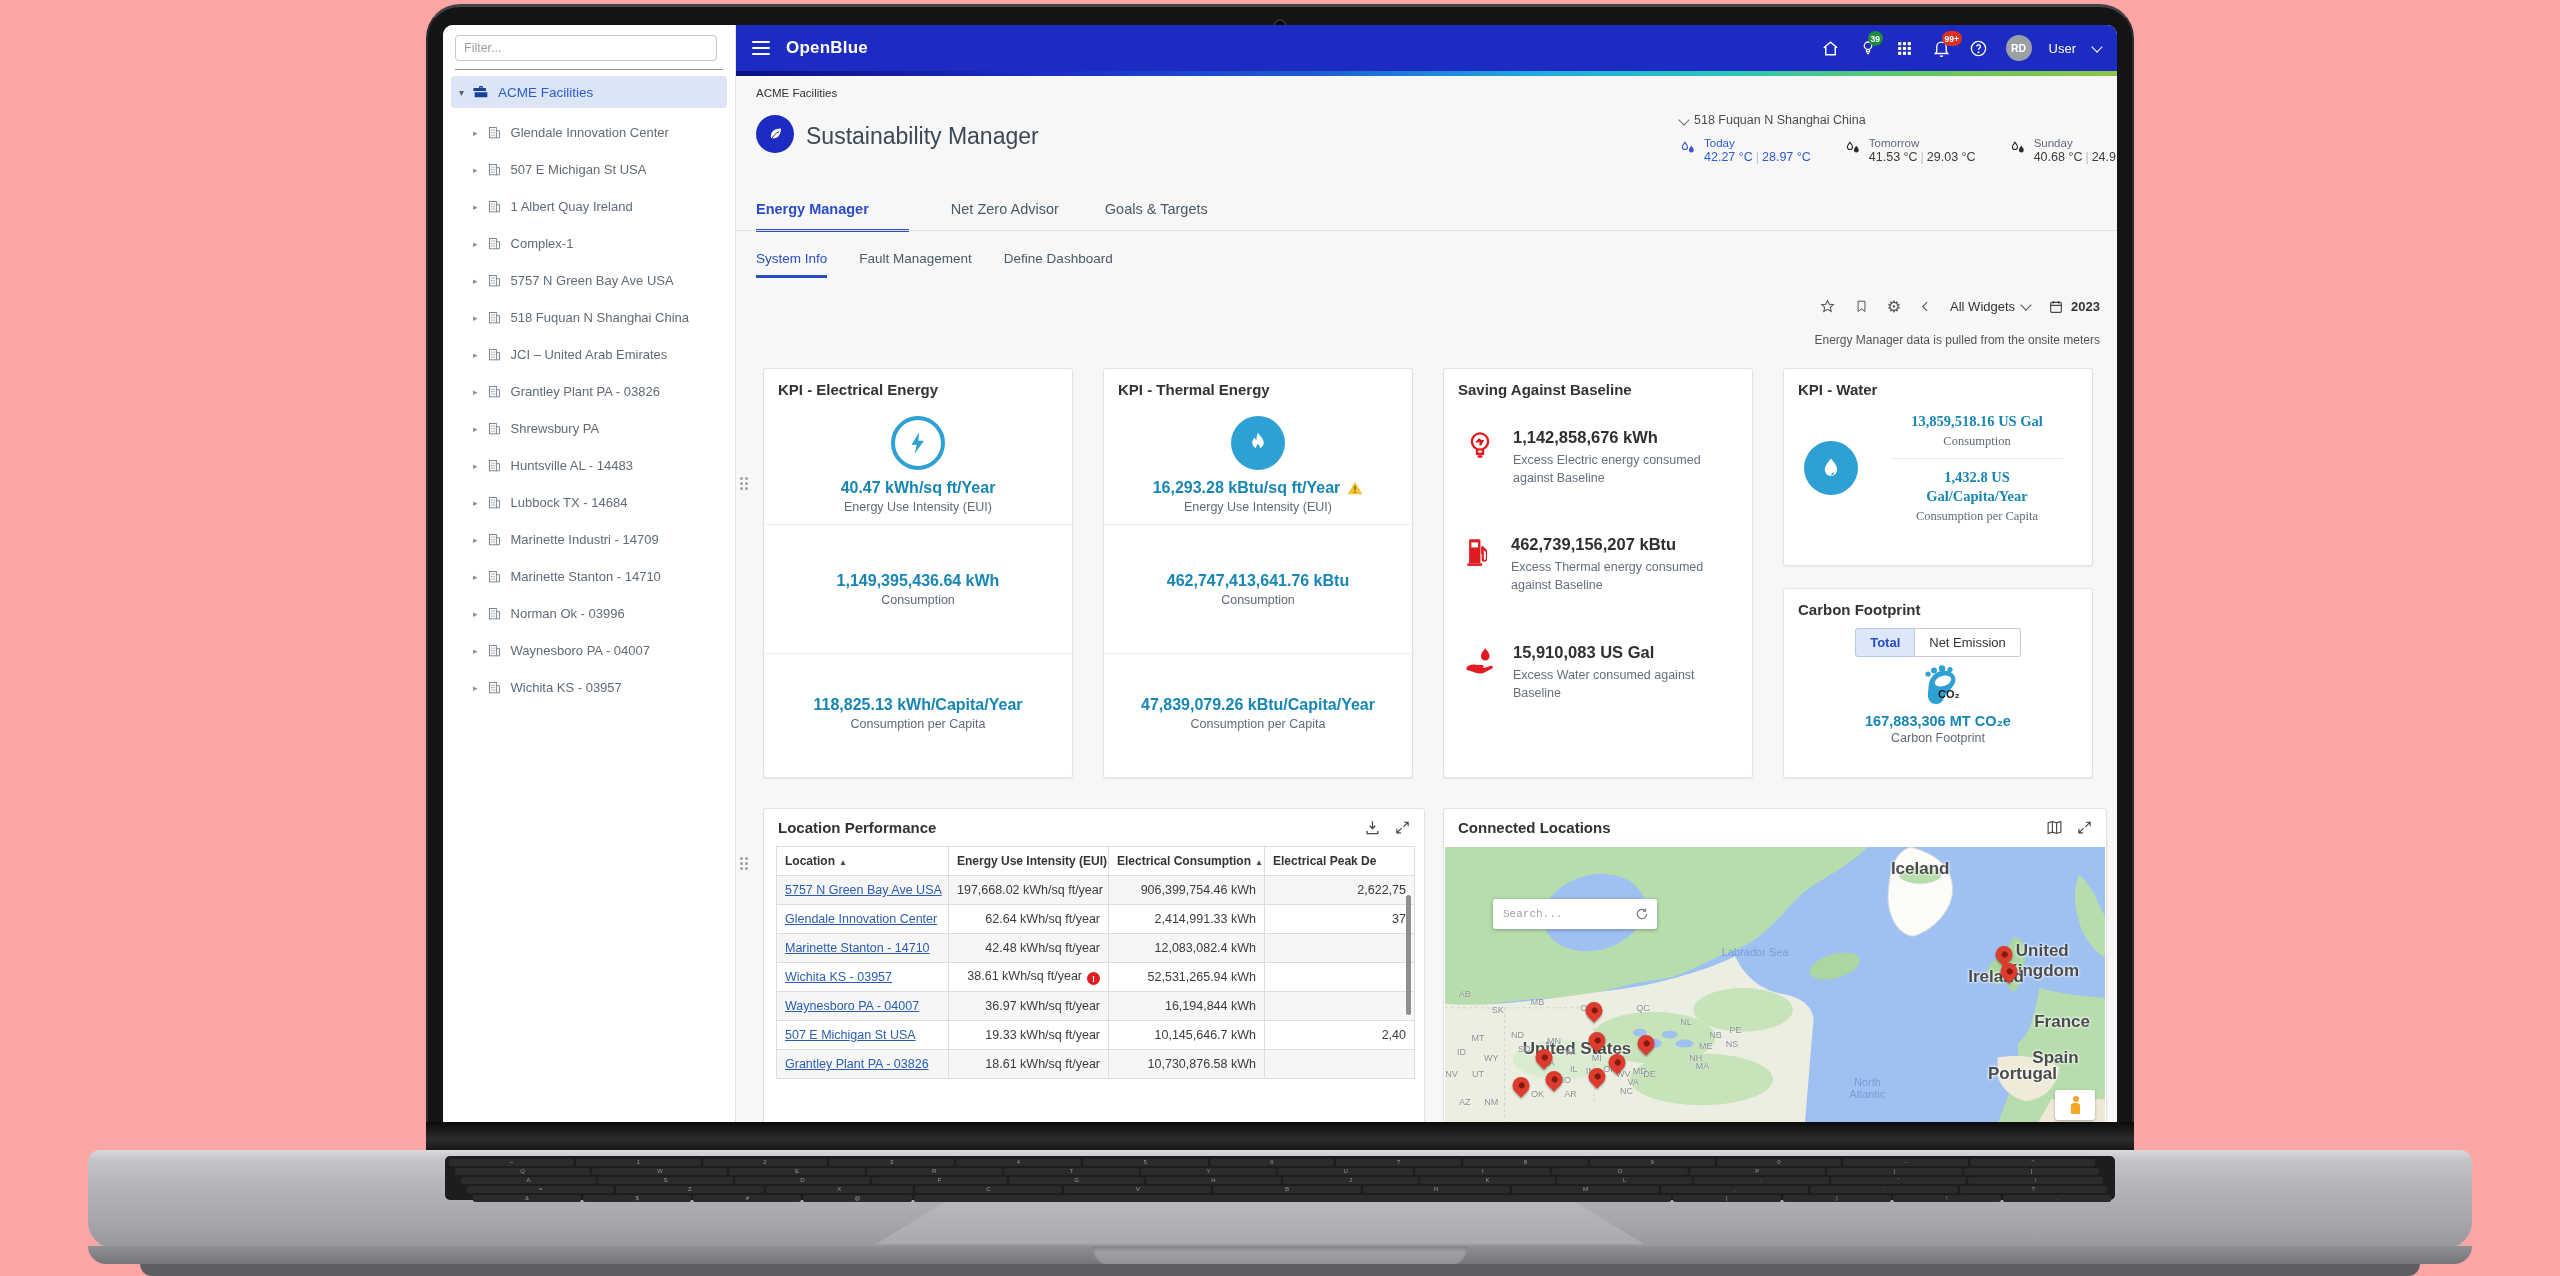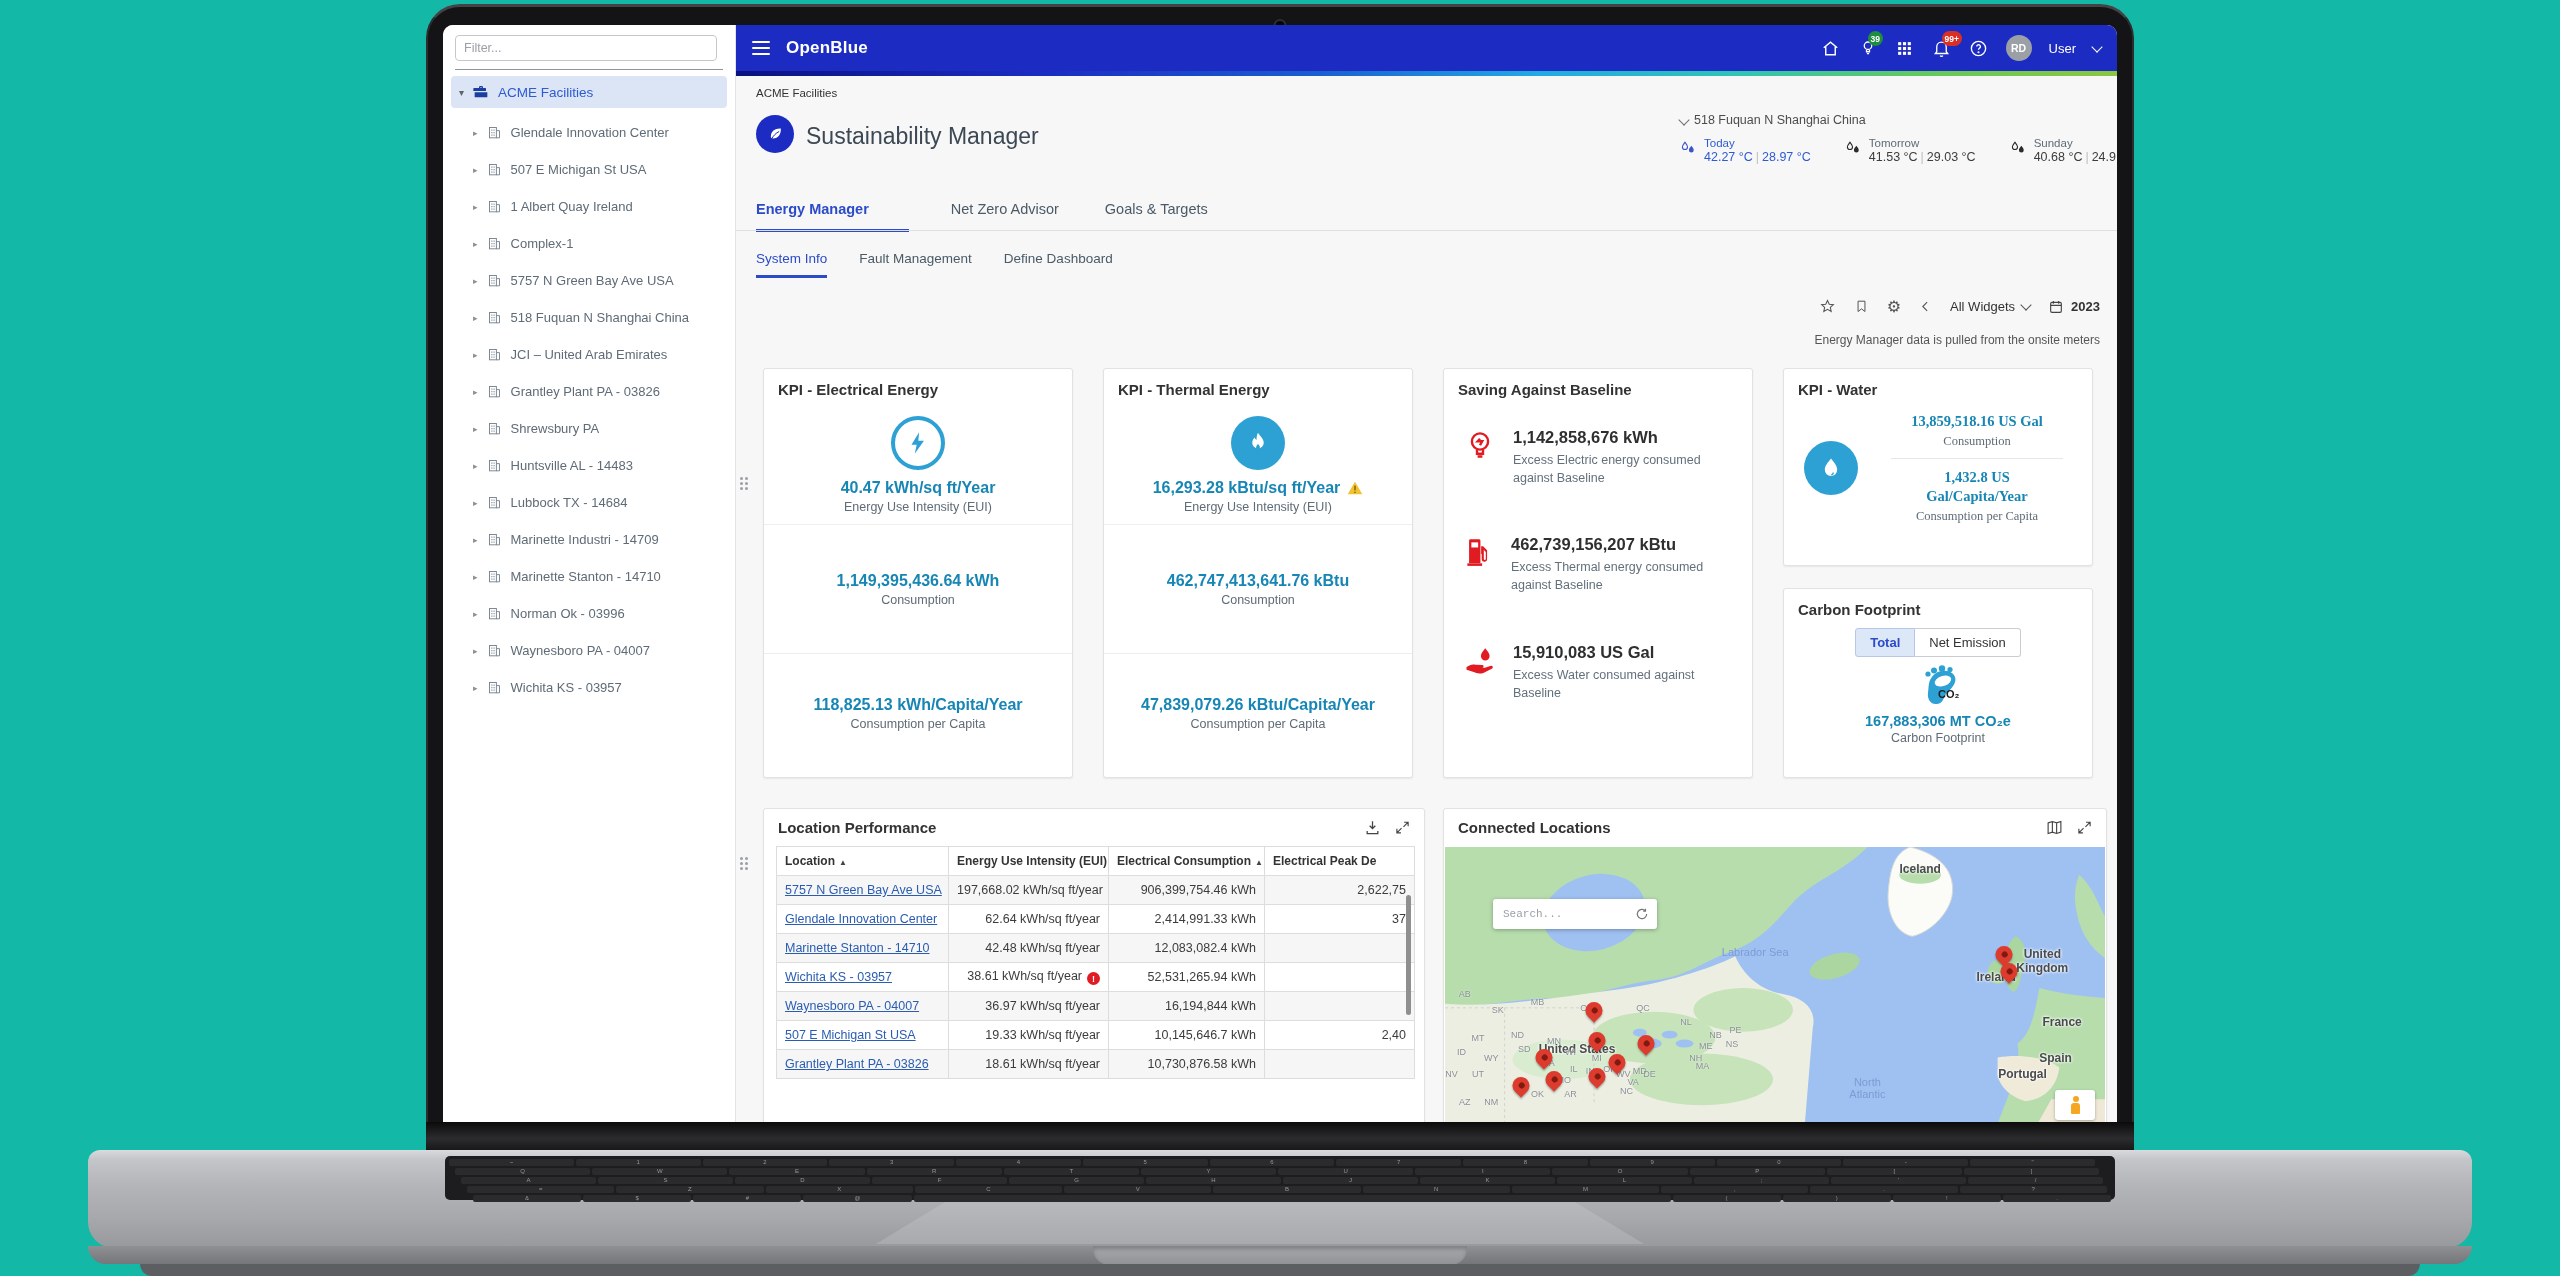--- a/index.html
+++ b/index.html
@@ -1,17 +1,17 @@
 <!DOCTYPE html>
 <html><head>
 <meta charset="utf-8">
 <style>
   html,body{margin:0;padding:0;background:#000;}
   body{font-family:"Liberation Sans","DejaVu Sans",sans-serif;-webkit-font-smoothing:antialiased;}
-  .stage{position:relative;width:2560px;height:1276px;background:#14b8a6;overflow:hidden;}
+  .stage{position:relative;width:2560px;height:1276px;background:#fca5a5;overflow:hidden;}
 
   
   .screen-bezel{position:absolute;left:426px;top:4px;width:1708px;height:1118px;background:#141416;
     border-radius:34px 34px 0 0;border-top:3px solid #434346;border-left:2px solid #2c2c2f;border-right:2px solid #2c2c2f;box-sizing:border-box;}
   .webcam{position:absolute;left:50%;top:12px;transform:translateX(-50%);width:9px;height:9px;border-radius:50%;background:#060608;border:2px solid #2e2e31;}
   .screen-inner{position:absolute;left:15px;top:18px;width:1674px;height:1100px;background:#f7f7f7;border-radius:10px 10px 0 0;overflow:hidden;}
   .hinge{position:absolute;left:426px;top:1122px;width:1708px;height:30px;background:linear-gradient(180deg,#0b0b0c,#2c2c2e 55%,#151516);}
   .deck{position:absolute;left:88px;top:1150px;width:2384px;height:98px;border-radius:12px 12px 26px 26px;
     background:linear-gradient(180deg,#d8dadd 0%,#c3c5c9 10%,#b2b4b8 38%,#a7a9ad 68%,#97999d 100%);}
   .kb{position:absolute;left:445px;top:1156px;width:1670px;height:44px;background:#1d1d1f;border-radius:5px;padding:3px 4px;box-sizing:border-box;display:flex;flex-direction:column;gap:2px;}
@@ -125,21 +125,21 @@
   table.perf td.num{text-align:right;color:#3c3c3c;}
   table.perf tr.odd td{background:#f6f6f6;}
   a.loc-link{color:#2a5db2;text-decoration:underline;cursor:pointer;}
   .sort{font-size:8px;margin-left:4px;color:#444;}
   .err-badge{display:inline-flex;width:13px;height:13px;border-radius:50%;background:#e11b22;color:#fff;font-size:9px;font-weight:700;align-items:center;justify-content:center;margin-left:5px;vertical-align:-2px;}
   .vscroll{position:absolute;right:13px;top:86px;width:5px;height:120px;background:#8f8f8f;border-radius:3px;}
 
   
   .map{position:absolute;left:1px;top:38px;right:1px;bottom:0;background:#9fc1f2;overflow:hidden;}
   .map-label{position:absolute;transform:translate(-50%,-50%);white-space:pre;text-align:center;pointer-events:none;}
-  .lbl-big{font-size:12px;font-weight:700;color:#4a4b4d;text-shadow:0 0 3px #fff,0 0 3px #fff;}
+  .lbl-big{font-size:17px;font-weight:700;color:#4a4b4d;text-shadow:0 0 3px #fff,0 0 3px #fff;}
   .lbl-sea{font-size:11px;color:#7b9cd4;}
   .lbl-code{font-size:9px;color:#8a8f94;text-shadow:0 0 2px rgba(255,255,255,.8);}
   .map-search{position:absolute;left:48px;top:52px;width:164px;height:30px;background:#fff;border-radius:3px;box-shadow:0 1px 4px rgba(0,0,0,.3);display:flex;align-items:center;padding:0 8px;box-sizing:border-box;gap:6px;}
   .map-search input{border:none;outline:none;flex:1;font-size:11px;color:#444;font-family:Liberation Mono, monospace;min-width:0;}
   .map-search input::placeholder{color:#9aa0a6;}
   .pin{position:absolute;width:17px;height:17px;background:#dd3b2e;border-radius:50% 50% 50% 0;transform:translate(-50%,-100%) rotate(-45deg);box-shadow:-1px 1px 2px rgba(0,0,0,.35);cursor:pointer;}
   .pin::after{content:"";position:absolute;left:5.5px;top:5.5px;width:6px;height:6px;border-radius:50%;background:#7e1a10;}
   .pegman-box{position:absolute;right:10px;bottom:4px;width:40px;height:30px;background:#fff;border-radius:3px;box-shadow:0 1px 3px rgba(0,0,0,.3);display:flex;align-items:center;justify-content:center;}
   .pegman{width:8px;height:18px;position:relative;}
   .pegman::before{content:"";position:absolute;left:1.5px;top:0;width:6px;height:6px;border-radius:50%;background:#f5a623;}

